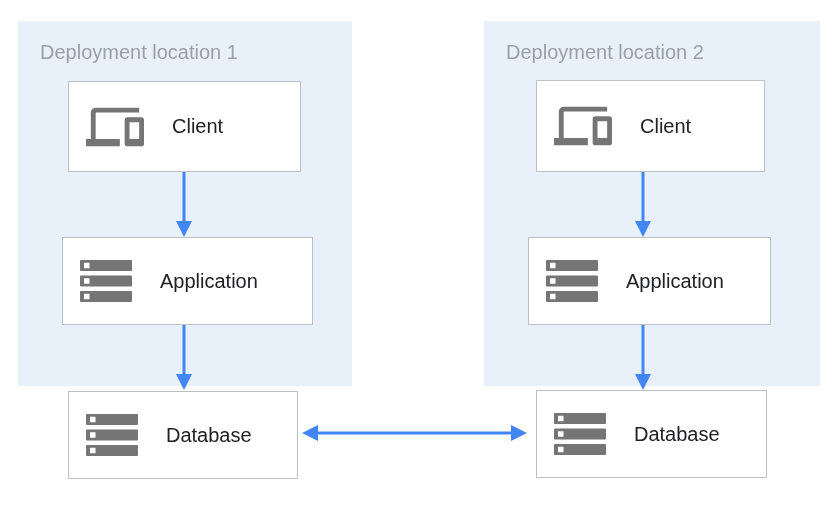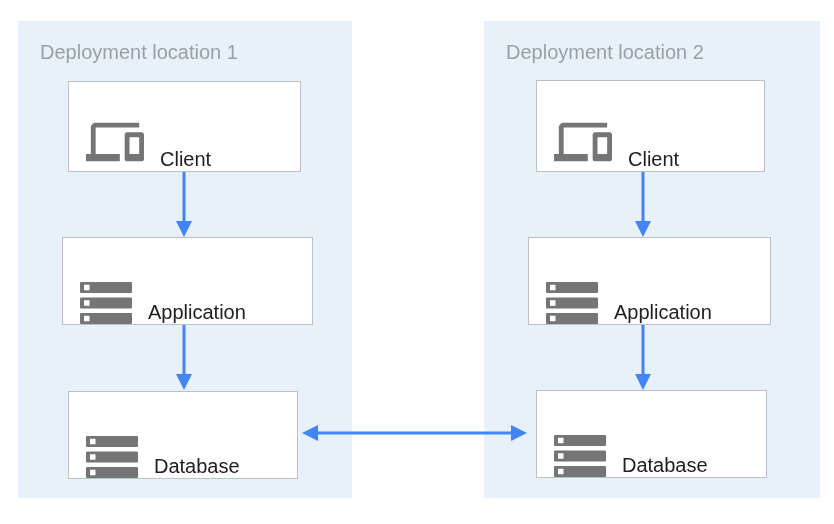--- a/index.html
+++ b/index.html
@@ -5,41 +5,41 @@
   html,body { margin:0; padding:0; background:#ffffff; }
   .canvas {
     position:relative;
     width:834px; height:524px;
     background:#ffffff;
     font-family:"Liberation Sans", sans-serif;
     overflow:hidden;
   }
   .panel {
     position:absolute;
-    top:21px; height:477px;
+    top:21px; height:365px;
     background:#e8f1fa;
   }
   #panel-1 { left:18px;  width:334px; }
   #panel-2 { left:476px; width:336px;margin-left:8px; }
   .panel-title {
     position:absolute;
     left:22px; top:20px;
     font-size:20px;
     color:#9aa0a6;
     white-space:nowrap;
   }
   .node {
     position:absolute;
     background:#ffffff;
     border:1px solid #bdc1c6;
     box-sizing:border-box;
     display:flex;
-    align-items:flex-end;
+    align-items:center;
     padding-left:17px;
-    gap:16px;
+    gap:28px;
   }
   #panel-1 .client      { left:50px; top:60px;  width:233px; height:91px; }
   #panel-1 .application { left:44px; top:216px; width:251px; height:88px; }
   #panel-1 .database    { left:50px; top:370px; width:230px; height:88px; }
   #panel-2 .client      { left:52px; top:59px;  width:229px; height:92px; }
   #panel-2 .application { left:44px; top:216px; width:243px; height:88px; }
   #panel-2 .database    { left:52px; top:369px; width:231px; height:88px; }
   .node .icon { display:flex; align-items:center; justify-content:center; }
   .node .label {
     font-size:20px;

